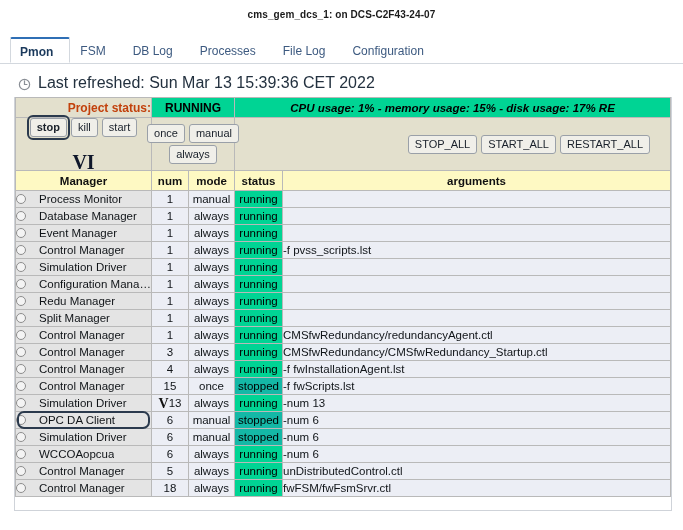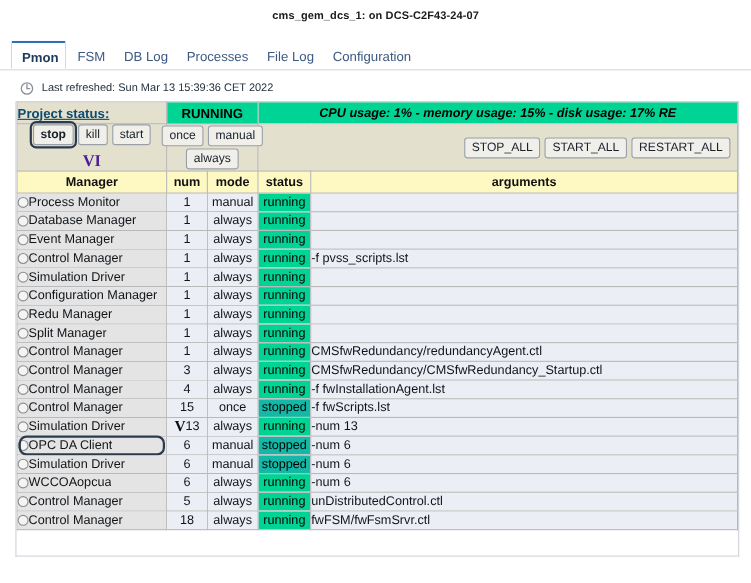--- a/index.html
+++ b/index.html
@@ -32,21 +32,21 @@
     margin-top: 17px;
     border-bottom: 1px solid #d3d8de;
     height: 27px;
     padding-left: 10px;
     display: flex;
     align-items: stretch;
   }
   .tab {
     font-size: 12px;
     color: #3d5a80;
-    padding: 4px 6px 3px 9px;
+    padding: 4px 16px 3px 9px;
     line-height: 19px;
     cursor: pointer;
     white-space: nowrap;
     border: 1px solid transparent;
     position: relative;
     top: 0px;
   }
   .tab.active {
     color: #1b3a5c;
     font-weight: bold;
@@ -56,21 +56,21 @@
     border-top: 2px solid #2f6fb5;
     border-radius: 2px 2px 0 0;
   }
 
   
   .refresh-line {
     display: flex;
     align-items: center;
     gap: 7px;
     padding: 10px 0 5px 18px;
-    font-size: 10px;
+    font-size: 16px;
     color: #23313f;
   }
   .refresh-icon {
     width: 13px; height: 13px;
     flex: 0 0 13px;
     color: #8a8f96;
   }
 
   
   .panel {
@@ -101,24 +101,23 @@
   col.c-num    { width: 37px; }
   col.c-mode   { width: 46px; }
   col.c-status { width: 48px; }
   col.c-args   { width: auto; }
 
   
   .cell-projstatus {
     background: #e3e0cd;
     font-weight: bold;
     font-size: 12px;
-    text-align: left;
+    text-align: right;
     height: 20px;
-    color: #0c4a6e;
-    text-decoration: underline;
+    color: #c2410c;
   }
   .cell-running-tag {
     background: #00d494;
     font-weight: bold;
     font-size: 12px;
     text-align: center;
     color: #000000;
   }
   .cell-usage {
     background: #00d494;
@@ -154,46 +153,46 @@
   .btn.focusring {
     outline: 2px solid #2b3a4d;
     outline-offset: 1px;
     border-radius: 3px;
     font-weight: bold;
   }
   .vi-annot {
     text-align: center;
     font-family: "Liberation Serif", serif;
     font-weight: bold;
-    font-size: 15px;
-    color: #4c1d95;
+    font-size: 20px;
+    color: #0f172a;
     line-height: 15px;
-    margin-top: 8px;
-  }
-  .cell-ctl.right { text-align: right; padding-right: 6px; }
+    margin-top: 18px;
+  }
+  .cell-ctl.right { text-align: right; padding-right: 20px; }
   .cell-ctl.right .btnrow { justify-content: flex-end; }
 
   
   .hdr {
     background: #fef9c3;
     font-weight: bold;
     font-size: 11.5px;
     text-align: center;
     height: 20px;
     color: #111111;
   }
 
   
   .td-mgr {
     background: #e4e4e4;
     padding: 2px 4px 2px 6px;
     height: 16.8px;
     position: relative;
   }
-  .mgr-inner { display: flex; align-items: center; gap: 0; }
+  .mgr-inner { display: flex; align-items: center; gap: 13px; }
   .radio {
     width: 10px; height: 10px;
     border: 1px solid #8d8d8d;
     border-radius: 50%;
     background: #f4f4f4;
     flex: 0 0 10px;
     cursor: pointer;
   }
   .mgr-label { white-space: nowrap; overflow: hidden; text-overflow: ellipsis; }
 

